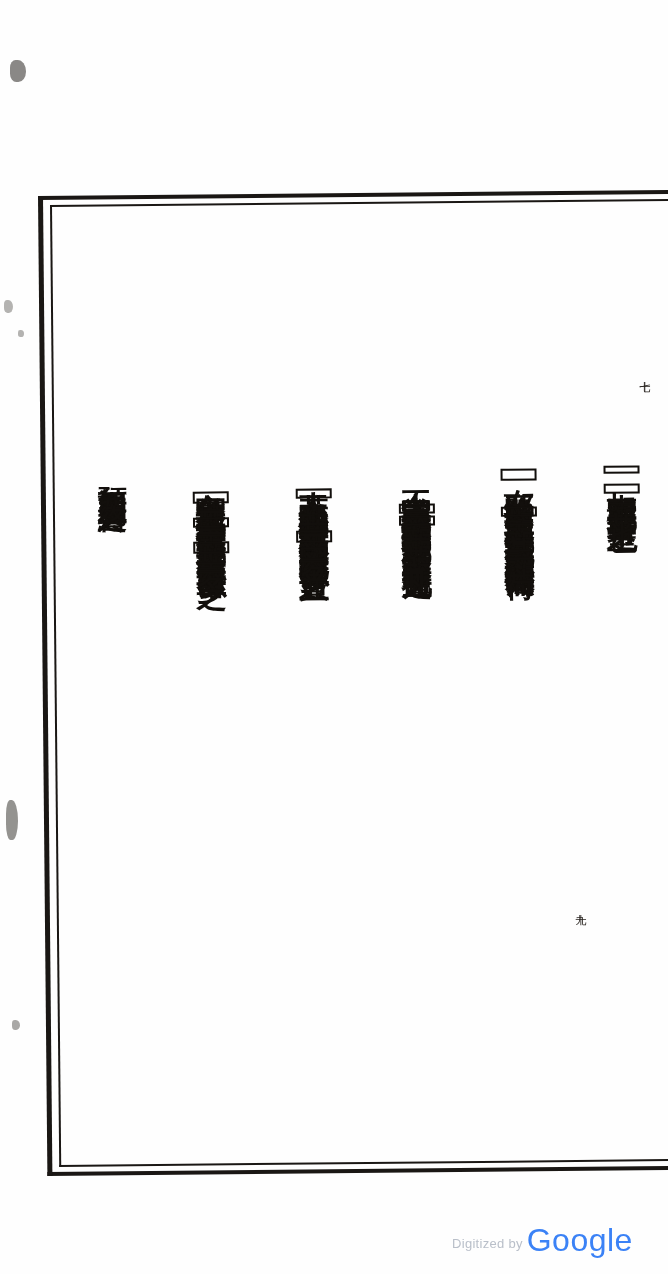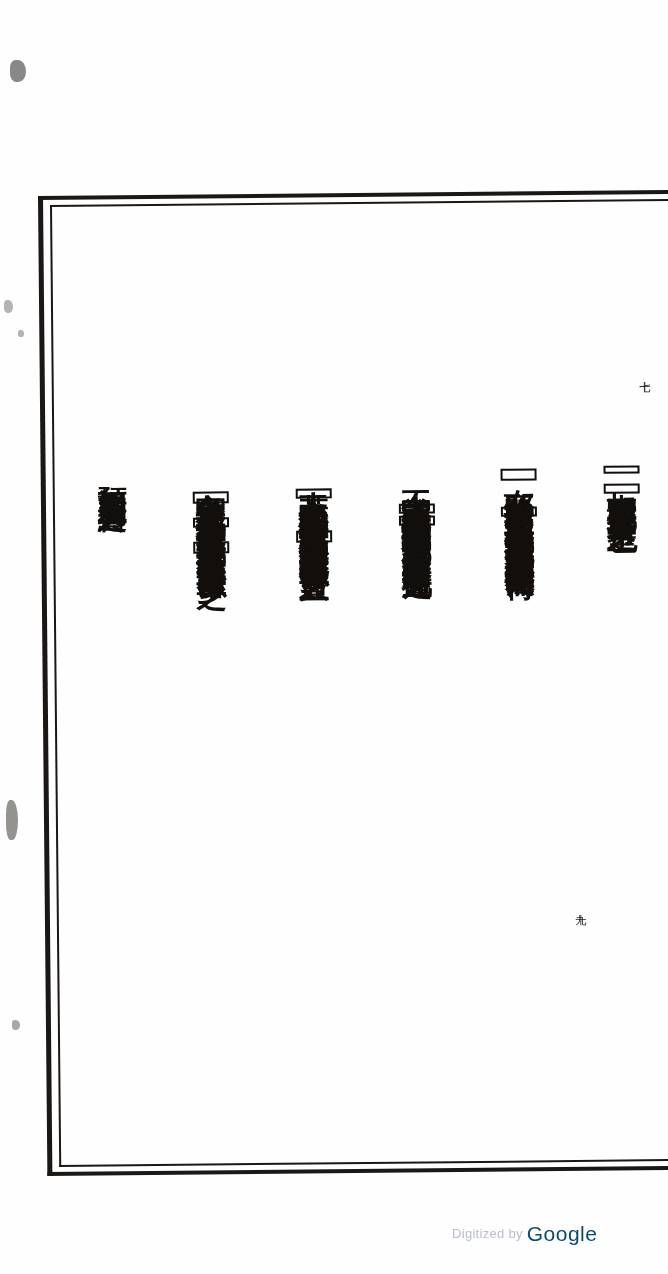--- a/index.html
+++ b/index.html
@@ -107,22 +107,22 @@
   .watermark {
     position: absolute;
     left: 452px;
     top: 1222px;
     font-family: "Liberation Sans", sans-serif;
     font-size: 13px;
     color: #b9bfc9;
     letter-spacing: 0.3px;
   }
   .watermark .g-big {
-    font-size: 21px;
-    color: #0c4a6e;
+    font-size: 32px;
+    color: #3b82f6;
     letter-spacing: 0.5px;
     vertical-align: -3px;
   }
 </style>
 </head>
 <body>
 
 <div id="page">
 
   <div class="speckle" style="left:10px;  top:60px;  width:16px; height:22px;"></div>

